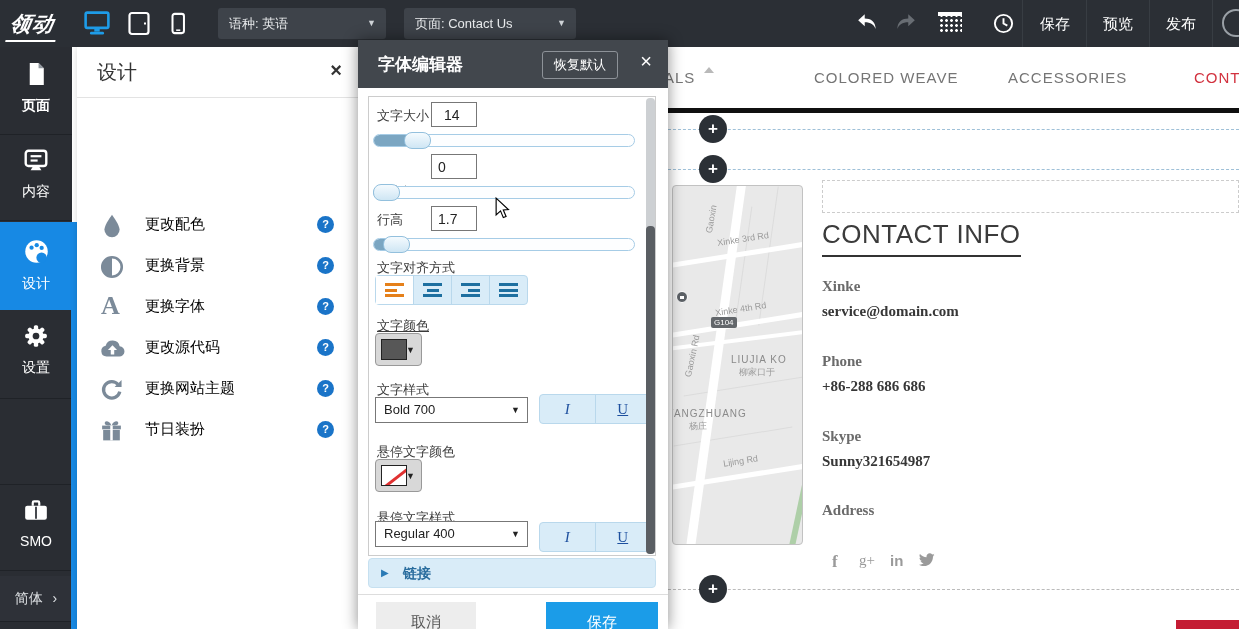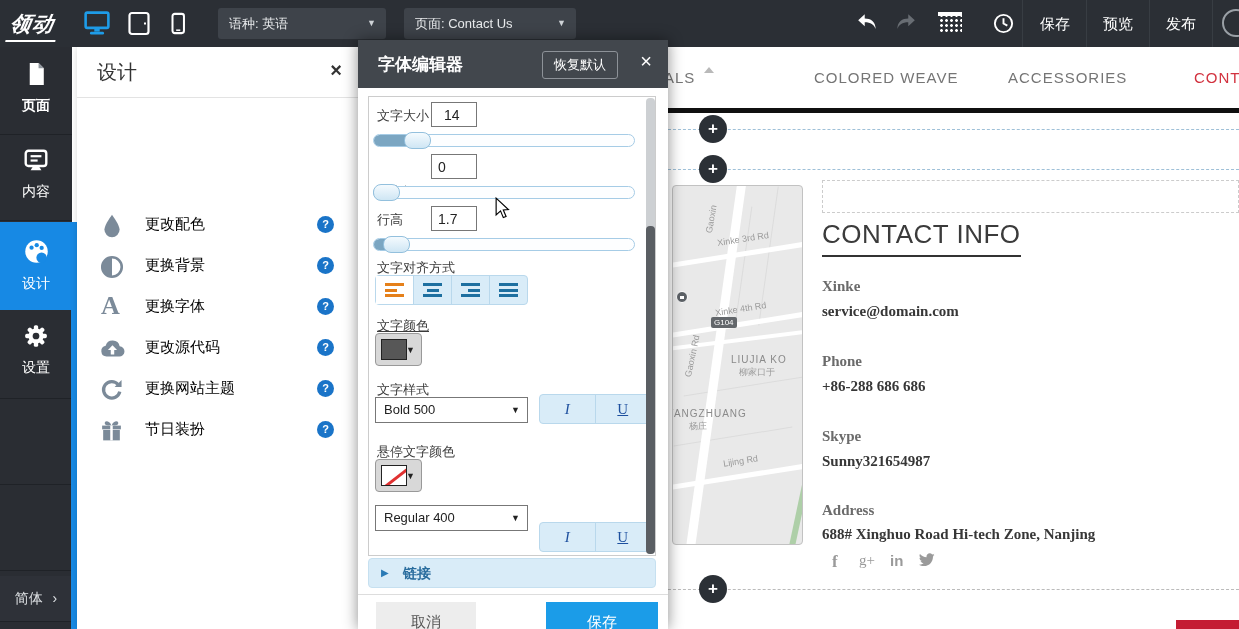--- a/index.html
+++ b/index.html
@@ -186,21 +186,20 @@
 
     <div class="dashed-box" style="left:462px; top:133px; width:417px; height:33px;"></div>
     <div class="c-heading">CONTACT INFO</div>
     <div class="c-label" style="top:231px;">Xinke</div>
     <div class="c-value" style="top:256px;">service@domain.com</div>
     <div class="c-label" style="top:306px;">Phone</div>
     <div class="c-value" style="top:331px;">+86-288 686 686</div>
     <div class="c-label" style="top:381px;">Skype</div>
     <div class="c-value" style="top:406px;">Sunny321654987</div>
     <div class="c-label" style="top:455px;">Address</div>
-    <div class="c-value" style="top:479px;">688# Xinghuo Road Hi-tech Zone, Nanjing</div>
 
     <span class="soc f" style="left:472px;">f</span>
     <span class="soc g" style="left:499px;">g+</span>
     <span class="soc in" style="left:530px;">in</span>
     <span class="soc" style="left:558px; top:506px;">
       <svg width="17" height="15" viewBox="0 0 20 17">
           <path fill="#9a9a9a" d="M19.6 2c-.7.3-1.4.5-2.2.6.8-.5 1.4-1.2 1.7-2.1-.7.4-1.6.8-2.4.9C15.9.6 14.9.1 13.8.1c-2.1 0-3.8 1.7-3.8 3.8 0 .3 0 .6.1.9C7 4.6 4.2 3.1 2.3.8c-.3.6-.5 1.2-.5 1.9 0 1.3.7 2.5 1.7 3.2-.6 0-1.2-.2-1.7-.5v.1c0 1.8 1.3 3.4 3 3.7-.3.1-.7.1-1 .1-.2 0-.5 0-.7-.1.5 1.5 1.9 2.6 3.5 2.6-1.3 1-2.9 1.6-4.7 1.6H1c1.7 1.1 3.7 1.7 5.8 1.7 7 0 10.8-5.8 10.8-10.8v-.5c.8-.5 1.4-1.2 2-2z"></path>
         </svg>
     </span>
 
@@ -306,20 +305,28 @@
             <rect x="10" y="2" width="4" height="20" rx="1.5" transform="rotate(90 12 12)"></rect>
             <rect x="10" y="2" width="4" height="20" rx="1.5" transform="rotate(135 12 12)"></rect>
             <circle cx="12" cy="12" r="7"></circle>
           </g>
           <circle cx="12" cy="12" r="3.1" fill="#2a2d33"></circle>
         </svg>
       <span class="lbl">设置</span>
     </div>
     <div class="sb-div" style="top:351px;"></div>
     <div class="sb-div" style="top:437px;"></div>
+    <div class="sb-item" style="top:450px;">
+      <svg width="26" height="26" viewBox="0 0 24 24">
+          <path d="M9 8 V5.2 a1.2 1.2 0 0 1 1.2-1.2 h3.6 a1.2 1.2 0 0 1 1.2 1.2 V8" fill="none" stroke="#fff" stroke-width="2"></path>
+          <rect x="2" y="8" width="20" height="13" rx="2" fill="#fff"></rect>
+          <line x1="12" y1="9" x2="12" y2="20" stroke="#2a2d33" stroke-width="1.6"></line>
+        </svg>
+      <span class="lbl">SMO</span>
+    </div>
     <div class="sb-div" style="top:523px;"></div>
     <div class="sb-bottom">
       <span>简体</span>
       <span style="margin-left:6px;">›</span>
     </div>
     <div class="sb-div" style="top:574px;"></div>
   </div>
   <div id="sb-strip"></div>
 
   <div id="panel">
@@ -437,36 +444,36 @@
       </div>
 
       <span class="fe-label" style="left:8px; top:220px;text-decoration:underline;">文字颜色</span>
       <div class="swatch-btn" style="top:236px;">
         <span class="swatch-in"></span>
         <span class="swatch-caret">▼</span>
       </div>
 
       <span class="fe-label" style="left:8px; top:284px;">文字样式</span>
       <div class="fe-select" style="top:300px;">
-        <span>Bold 500</span>
+        <span>Bold 700</span>
         <span class="caret" style="line-height:24px;">▼</span>
       </div>
       <div class="iu-group" style="top:297px;">
         <span class="iu-btn i">I</span>
         <span class="iu-btn u">U</span>
       </div>
 
       <span class="fe-label" style="left:8px; top:346px;">悬停文字颜色</span>
       <div class="swatch-btn" style="top:362px;">
         <span class="swatch-in none"></span>
         <span class="swatch-caret">▼</span>
       </div>
 
       <span class="fe-label" style="left:8px; top:412px;">悬停文字样式</span>
-      <div class="fe-select" style="top:408px;">
+      <div class="fe-select" style="top:424px;">
         <span>Regular 400</span>
         <span class="caret" style="line-height:24px;">▼</span>
       </div>
       <div class="iu-group" style="top:425px;">
         <span class="iu-btn i">I</span>
         <span class="iu-btn u">U</span>
       </div>
     </div>
 
     <div class="m-scroll">

